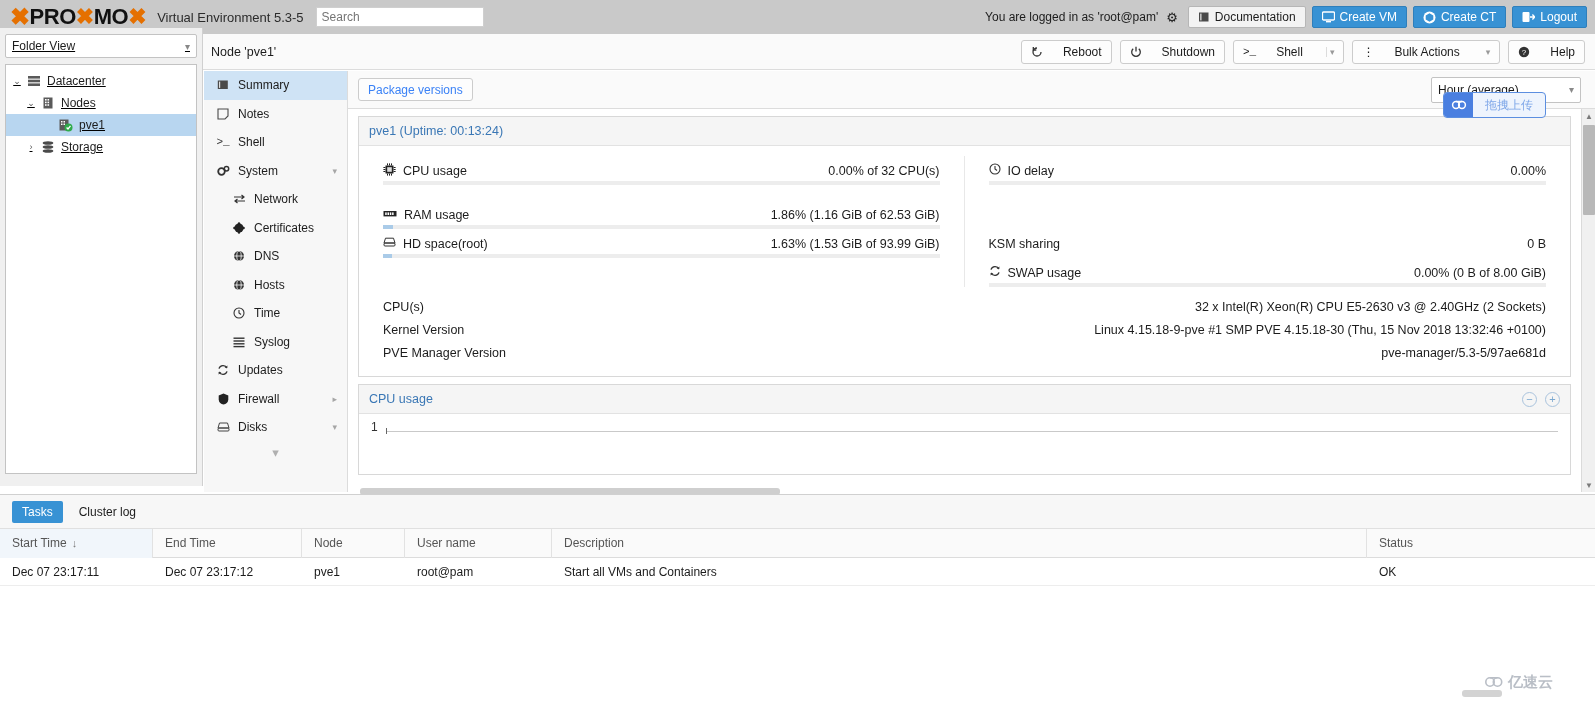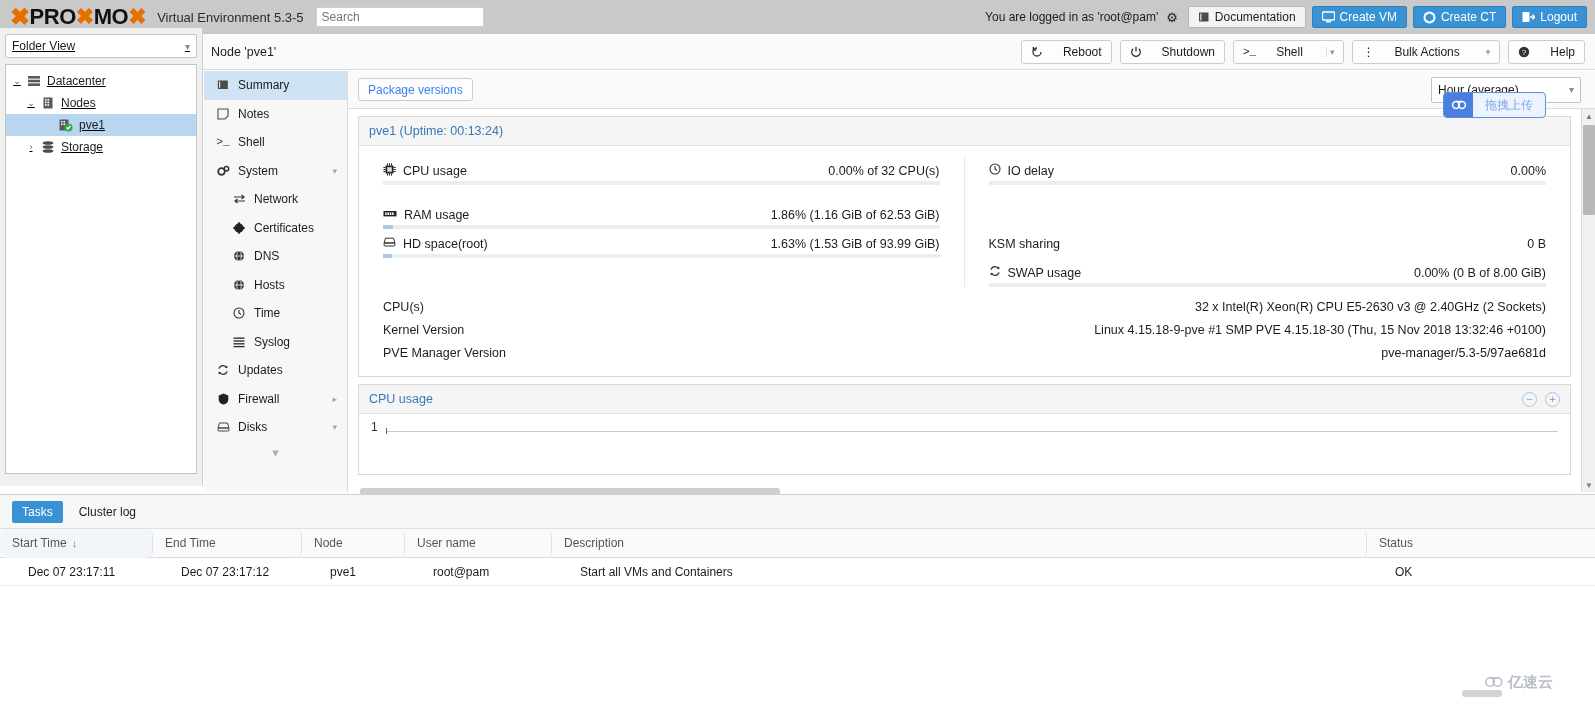--- a/index.html
+++ b/index.html
@@ -217,28 +217,28 @@
     height: 22px; padding: 0 10px; border-radius: 2px; font-size: 12px;
     display: inline-flex; align-items: center; cursor: pointer; color: #1c1c1c;
   }
   .tab.active { background: #3892d4; color: #fff; }
   #grid { width: 1595px; }
   #grid .hrow {
     display: flex; height: 29px; align-items: center;
     background: #fafafa; border-bottom: 1px solid #dcdcdc;
     font-size: 12px; color: #555;
   }
-  #grid .hrow > div { padding-left: 12px; border-right: 1px solid #e2e2e2; height: 29px; display: flex; align-items: center; cursor: pointer; border-radius: 7px; }
+  #grid .hrow > div { padding-left: 12px; border-right: 1px solid #e2e2e2; height: 29px; display: flex; align-items: center; cursor: pointer; }
   #grid .hrow > div:last-child { border-right: none; }
   #grid .hrow > div.sorted { background: #f1f6fb; }
   #grid .drow {
     display: flex; height: 28px; align-items: center;
     border-bottom: 1px solid #ededed; font-size: 12px; color: #1c1c1c;
   }
-  #grid .drow > div { padding-left: 28px; height: 28px; display: flex; align-items: center; }
+  #grid .drow > div { padding-left: 12px; height: 28px; display: flex; align-items: center; }
   .c0 { width: 153px; } .c1 { width: 149px; } .c2 { width: 103px; }
   .c3 { width: 147px; } .c4 { width: 815px; } .c5 { width: 228px; }
   .sortarrow { margin-left: 5px; font-size: 11px; color: #777; }
 
   
   #watermark {
     position: absolute; left: 1484px; top: 673px;
     display: flex; align-items: center; gap: 4px;
     color: #b9bec6; font-size: 15px; font-weight: bold;
   }

